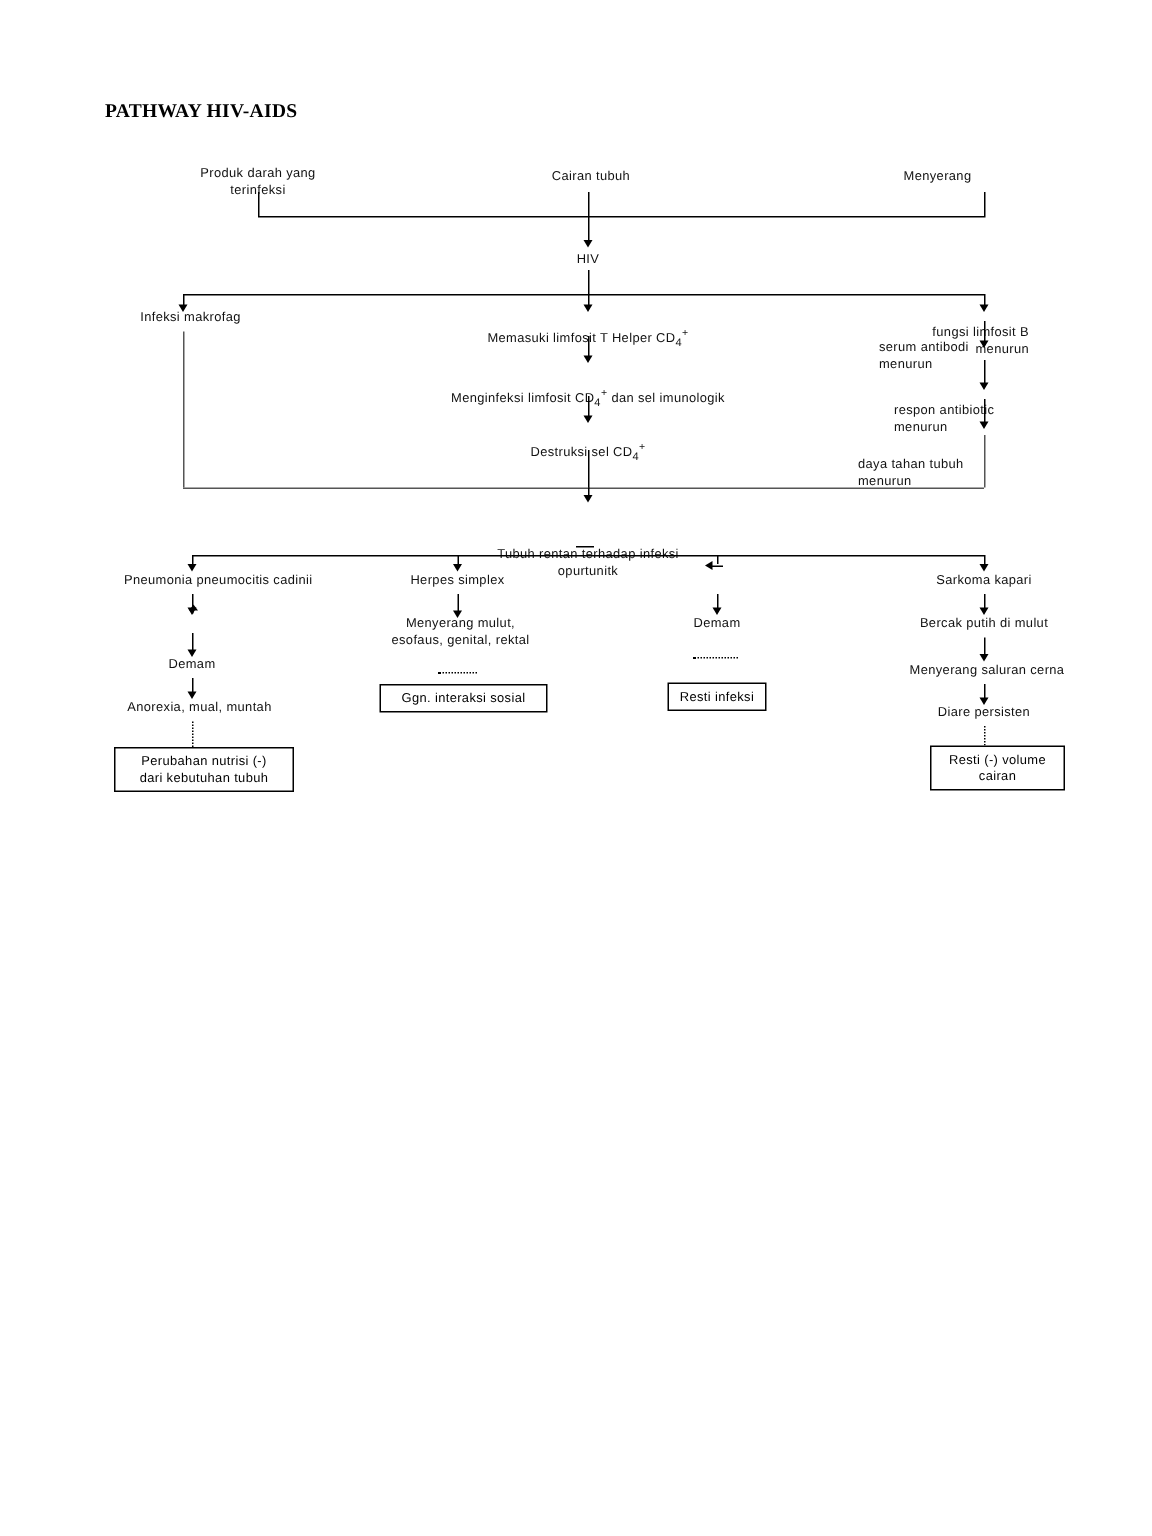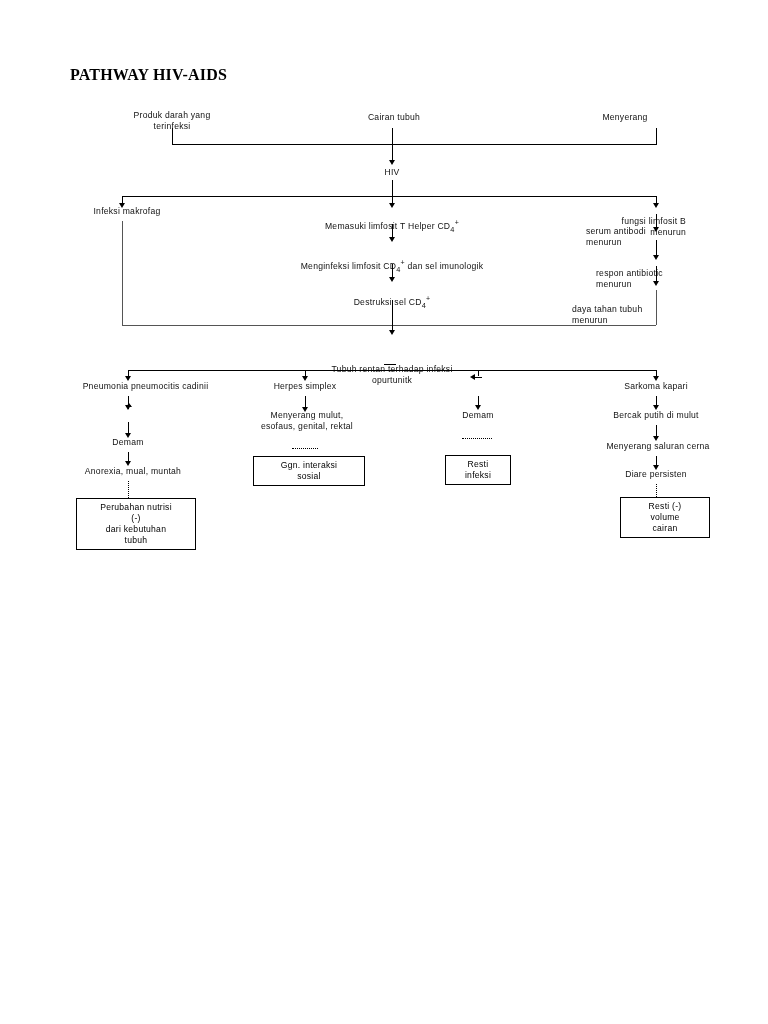--- a/index.html
+++ b/index.html
@@ -7,21 +7,21 @@
   body{
     width:768px;height:1024px;position:relative;overflow:hidden;
     font-family:"Liberation Sans","DejaVu Sans",sans-serif;
     color:#000;
   }
   #sheet{position:absolute;left:0;top:0;width:768px;height:1024px;}
 
   .title{
     position:absolute;left:70px;top:66px;
     font-family:"Liberation Serif","DejaVu Serif",serif;
-    font-weight:bold;font-size:16px;letter-spacing:.2px;
+    font-weight:bold;font-size:13px;letter-spacing:.2px;
   }
 
   
   .node{
     position:absolute;
     font-size:8.6px;
     line-height:11px;
     text-align:center;
     letter-spacing:.25px;
     white-space:pre-line;
@@ -30,21 +30,21 @@
   .node.lead{text-align:left;}
 
   
   .boxnode{
     position:absolute;
     border:1px solid #000;
     font-size:8.6px;
     line-height:11px;
     text-align:center;
     letter-spacing:.25px;
-    padding:3px 18px;
+    padding:3px 5px;
     box-sizing:border-box;
     white-space:pre-line;
     background:#fff;
   }
 
   
   .vline{position:absolute;width:1px;background:#000;}
   .hline{position:absolute;height:1px;background:#000;}
   .vline.thin{background:#555;}
   .hline.thin{background:#555;}

